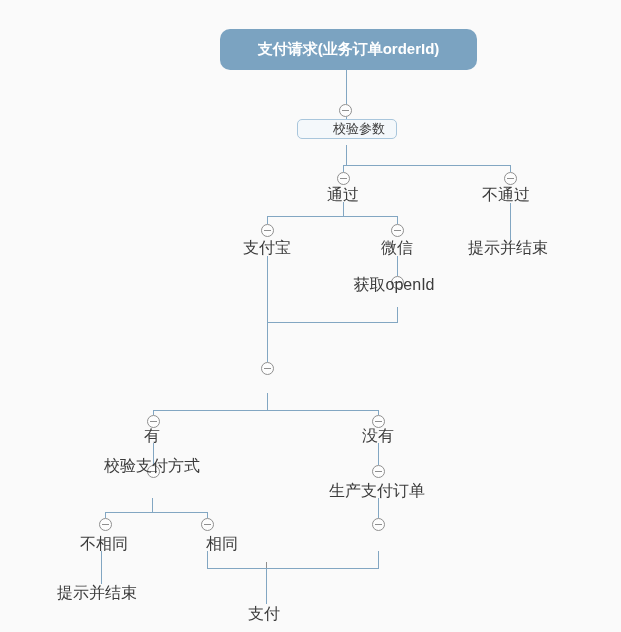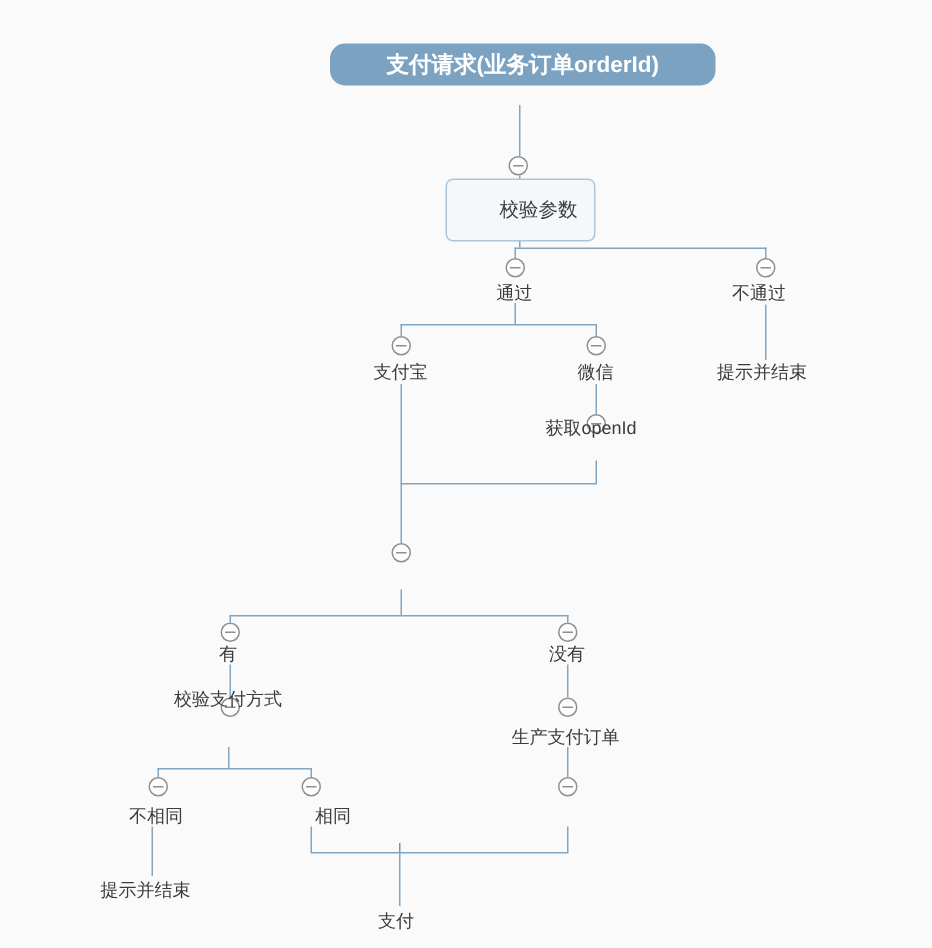--- a/index.html
+++ b/index.html
@@ -15,30 +15,30 @@
   .tick { position:absolute; width:1px; background:var(--collapse-gray,#9a9a9a); }
   .collapse {
     position:absolute; width:13px; height:13px;
     border:1px solid var(--collapse-gray,#8f8f8f); border-radius:50%;
     background:#fdfdfd; display:flex; align-items:center; justify-content:center;
     cursor:pointer; z-index:2;
   }
   .collapse .minus { width:7px; height:1px; background:var(--collapse-gray,#8f8f8f); }
   .label {
     position:absolute; transform:translateX(-50%); white-space:nowrap;
-    font-size:12px; line-height:14px; color:var(--label-text,#3b3b3b); z-index:2;
+    font-size:16px; line-height:14px; color:var(--label-text,#3b3b3b); z-index:2;
   }
   .root-node {
-    position:absolute; left:220px; top:29px; width:257px; height:28px;
+    position:absolute; left:220px; top:29px; width:257px; height:41px;
     background:var(--root-fill,#7ba3c1); border-radius:10px;
     color:var(--root-text,#ffffff); font-size:15px; font-weight:bold;
     display:flex; align-items:center; justify-content:center; z-index:2;
   }
   .box-node {
-    position:absolute; left:297px; top:119px; width:100px; height:42px;
+    position:absolute; left:297px; top:119px; width:100px; height:20px;
     background:var(--box-fill,#f4f8fb); border:1px solid var(--box-border,#a9c6dc);
     border-radius:5px; font-size:13px; color:var(--label-text,#3b3b3b);
     display:flex; align-items:center; justify-content:center; z-index:2;padding-left:24px;
   }
 </style>
 </head>
 <body>
 
 <div class="canvas">
 

